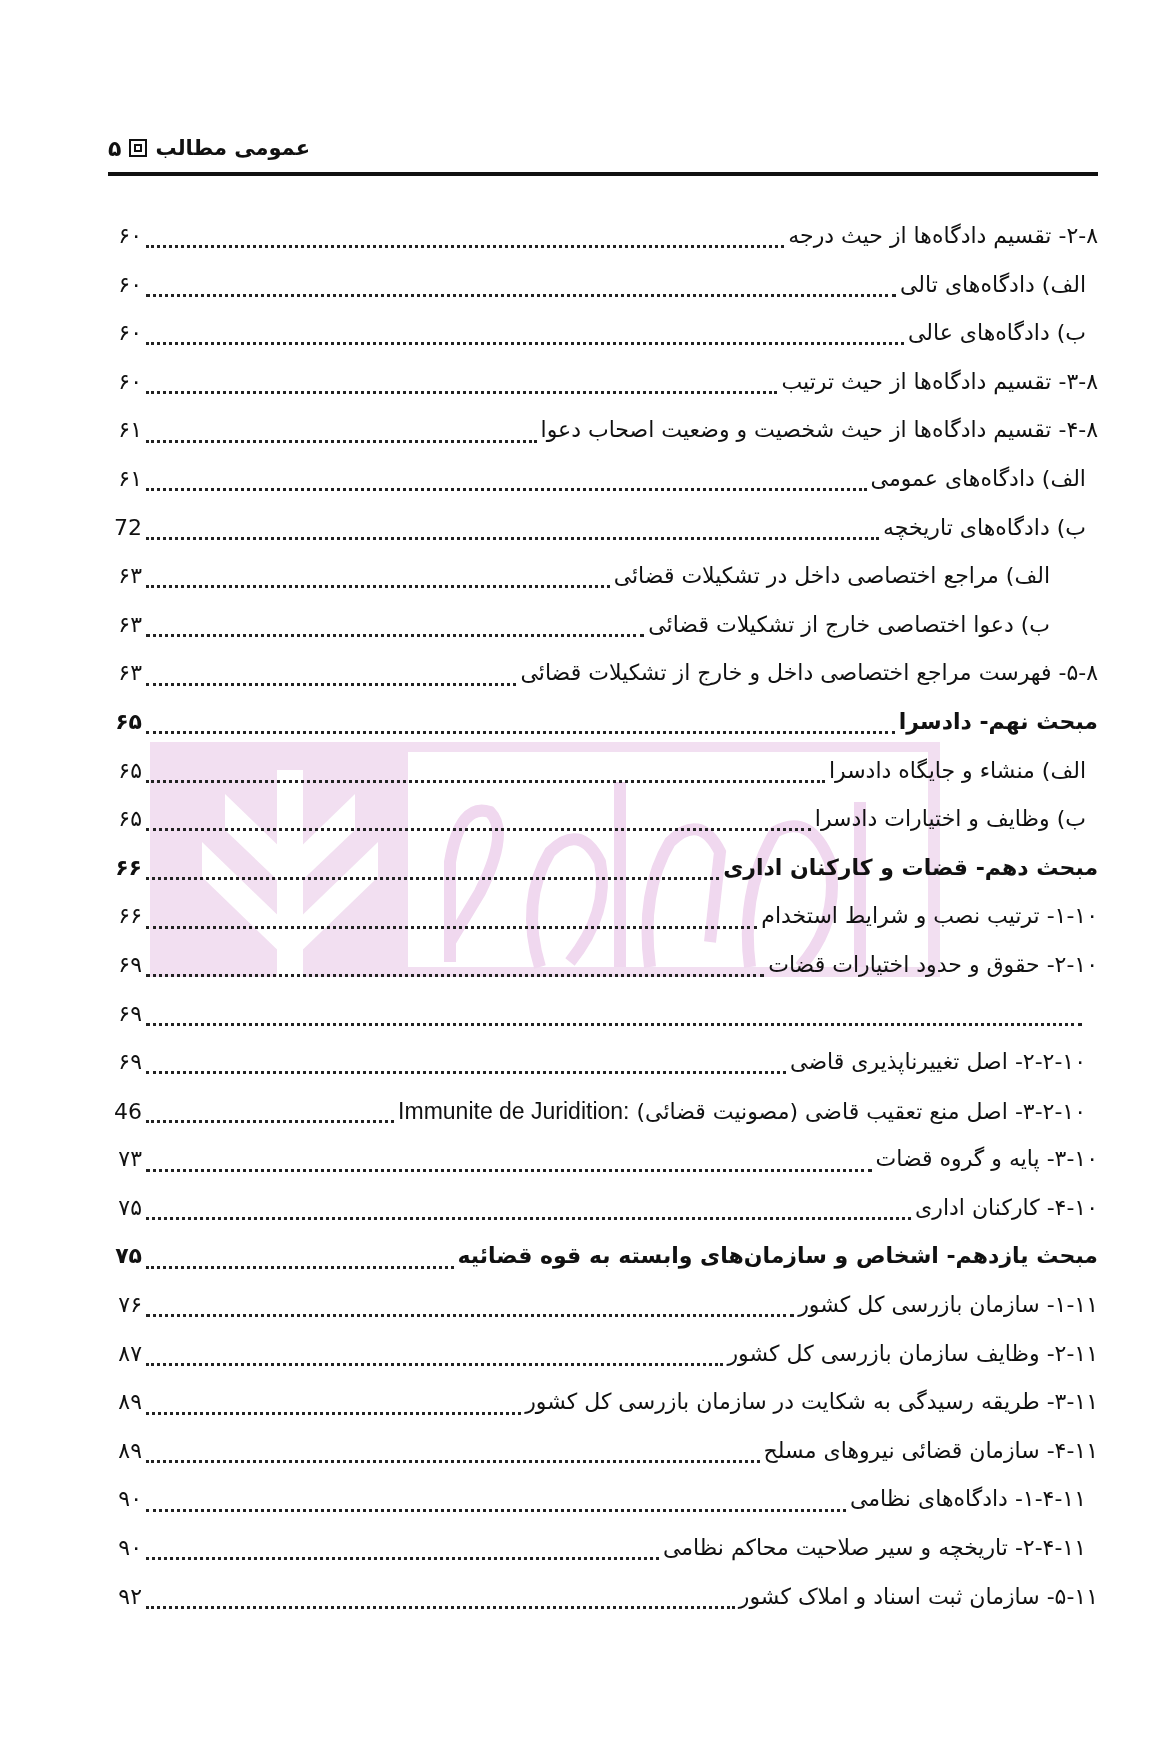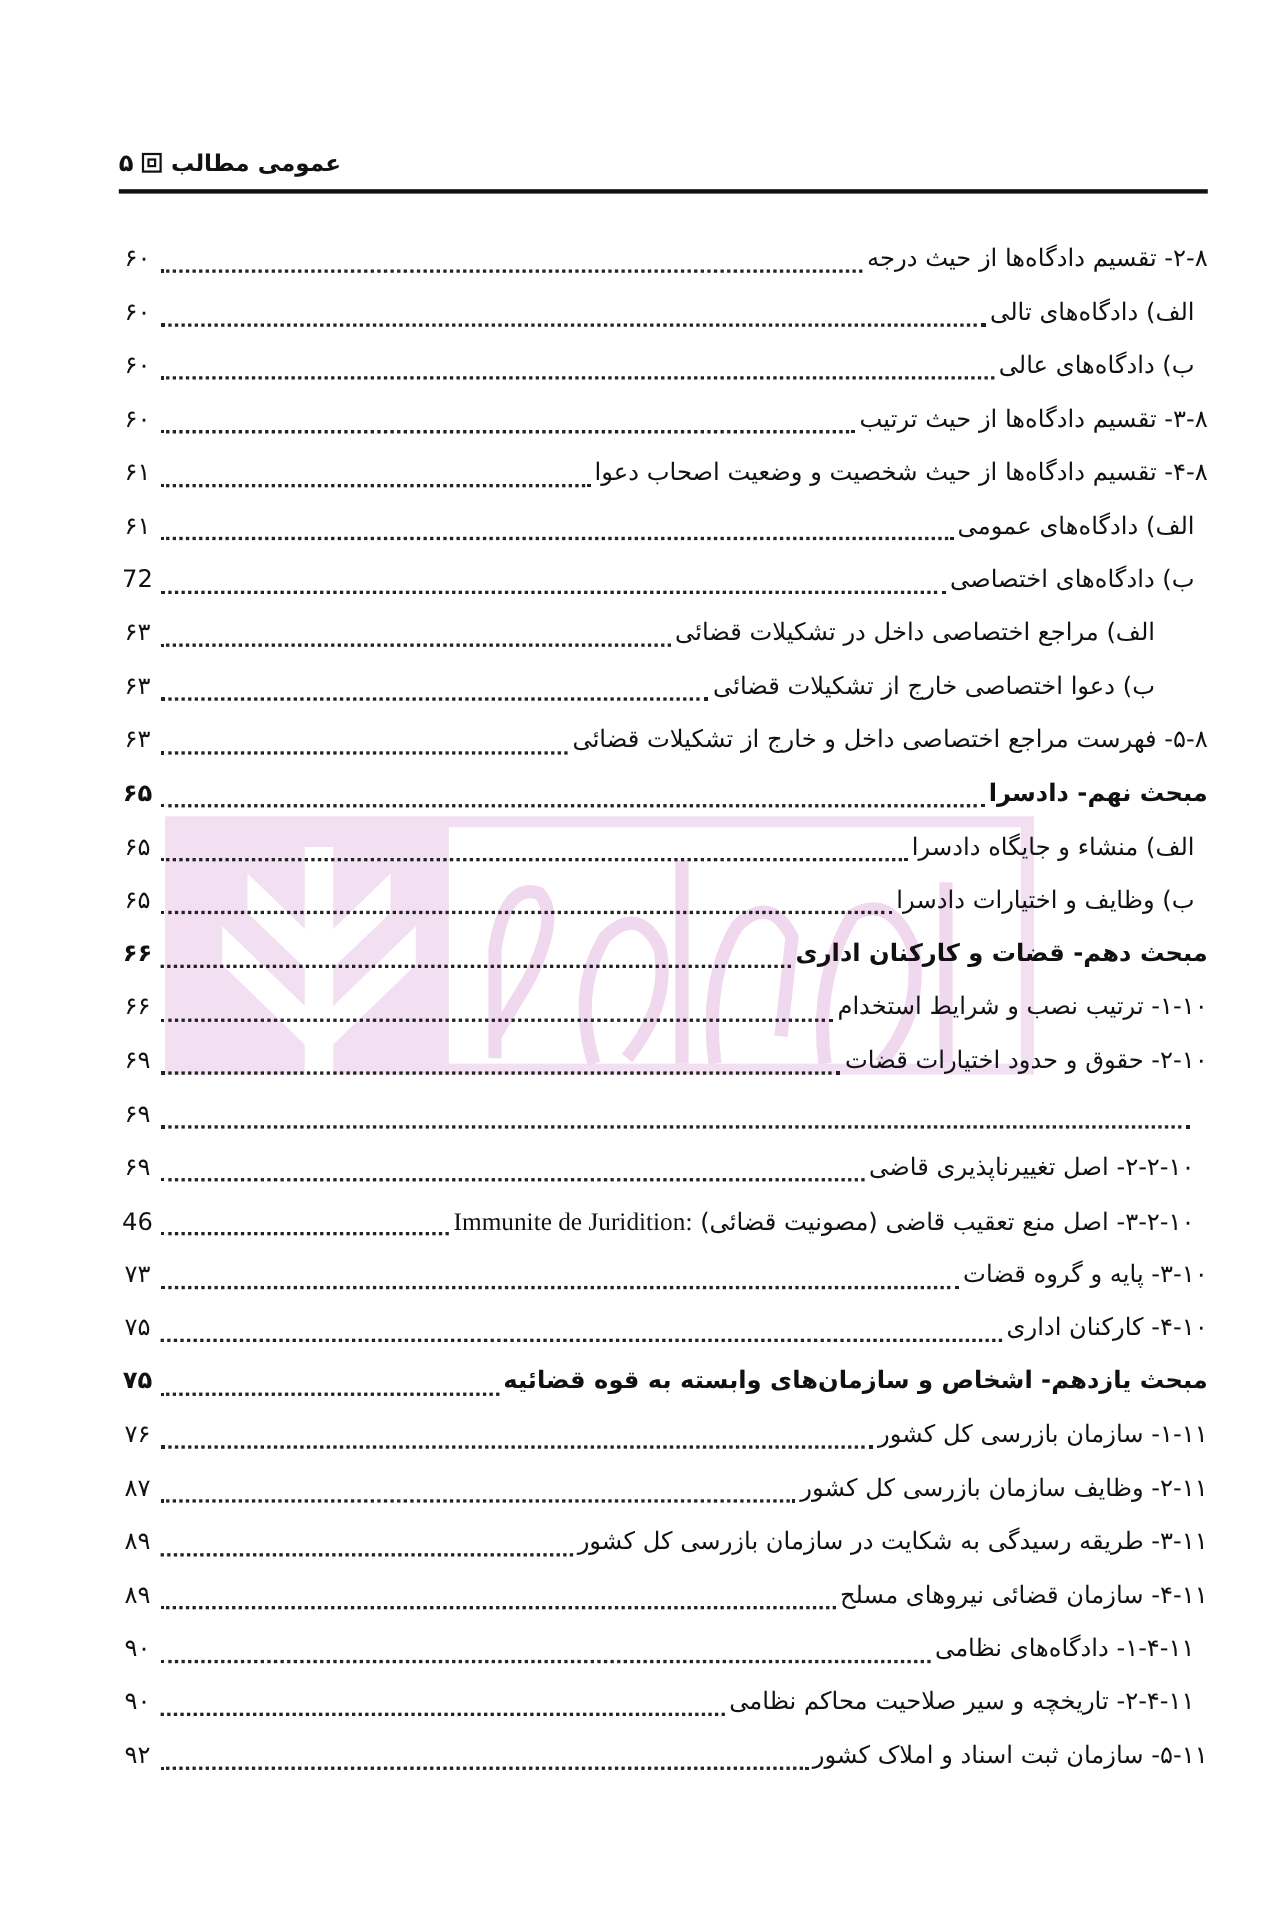--- a/index.html
+++ b/index.html
@@ -32,26 +32,26 @@
   }
   .entry {
     height: 48.6px; display: flex; direction: rtl; align-items: baseline;
     font-size: 22px; line-height: 48px; white-space: nowrap;
   }
   .entry .title { flex: 0 0 auto; }
   .entry .leader {
     flex: 1 1 auto; overflow: hidden; margin: 0 4px; position: relative; top: 0px;
     border-bottom: 3px dotted #222; height: 1px; align-self: center; transform: translateY(10px);
   }
-  .entry .page { flex: 0 0 auto; direction: rtl; min-width: 34px; text-align: center; }
+  .entry .page { flex: 0 0 auto; direction: rtl; min-width: 34px; text-align: right; }
   .entry.bold { font-weight: bold; }
   .entry.l1 { padding-right: 12px; }
   .entry.l2 { padding-right: 48px; }
   .entry.l0 { padding-right: 0; }
-  .latin { direction: ltr; unicode-bidi: embed; font-family: Liberation Serif, serif; font-size: 23px; }
+  .latin { direction: ltr; unicode-bidi: embed; font-family: Liberation Sans, sans-serif; font-size: 23px; }
 </style>
 </head>
 <body>
 
 <div class="header">
   <span class="pg">۵</span>
   <span class="box-icon"></span>
   <span class="header-title">عمومی مطالب</span>
 </div>
 <div class="rule"></div>
@@ -103,21 +103,21 @@
       <span class="title">۴-۸- تقسیم دادگاه‌ها از حیث شخصیت و وضعیت اصحاب دعوا</span>
       <span class="leader"></span>
       <span class="page">۶۱</span>
     </div>
   <div class="entry l1">
       <span class="title">الف) دادگاه‌های عمومی</span>
       <span class="leader"></span>
       <span class="page">۶۱</span>
     </div>
   <div class="entry l1">
-      <span class="title">ب) دادگاه‌های اختصاصی</span>
+      <span class="title">ب) دادگاه‌های تاریخچه</span>
       <span class="leader"></span>
       <span class="page">72</span>
     </div>
   <div class="entry l2">
       <span class="title">الف) مراجع اختصاصی داخل در تشکیلات قضائی</span>
       <span class="leader"></span>
       <span class="page">۶۳</span>
     </div>
   <div class="entry l2">
       <span class="title">ب) دعوا اختصاصی خارج از تشکیلات قضائی</span>

